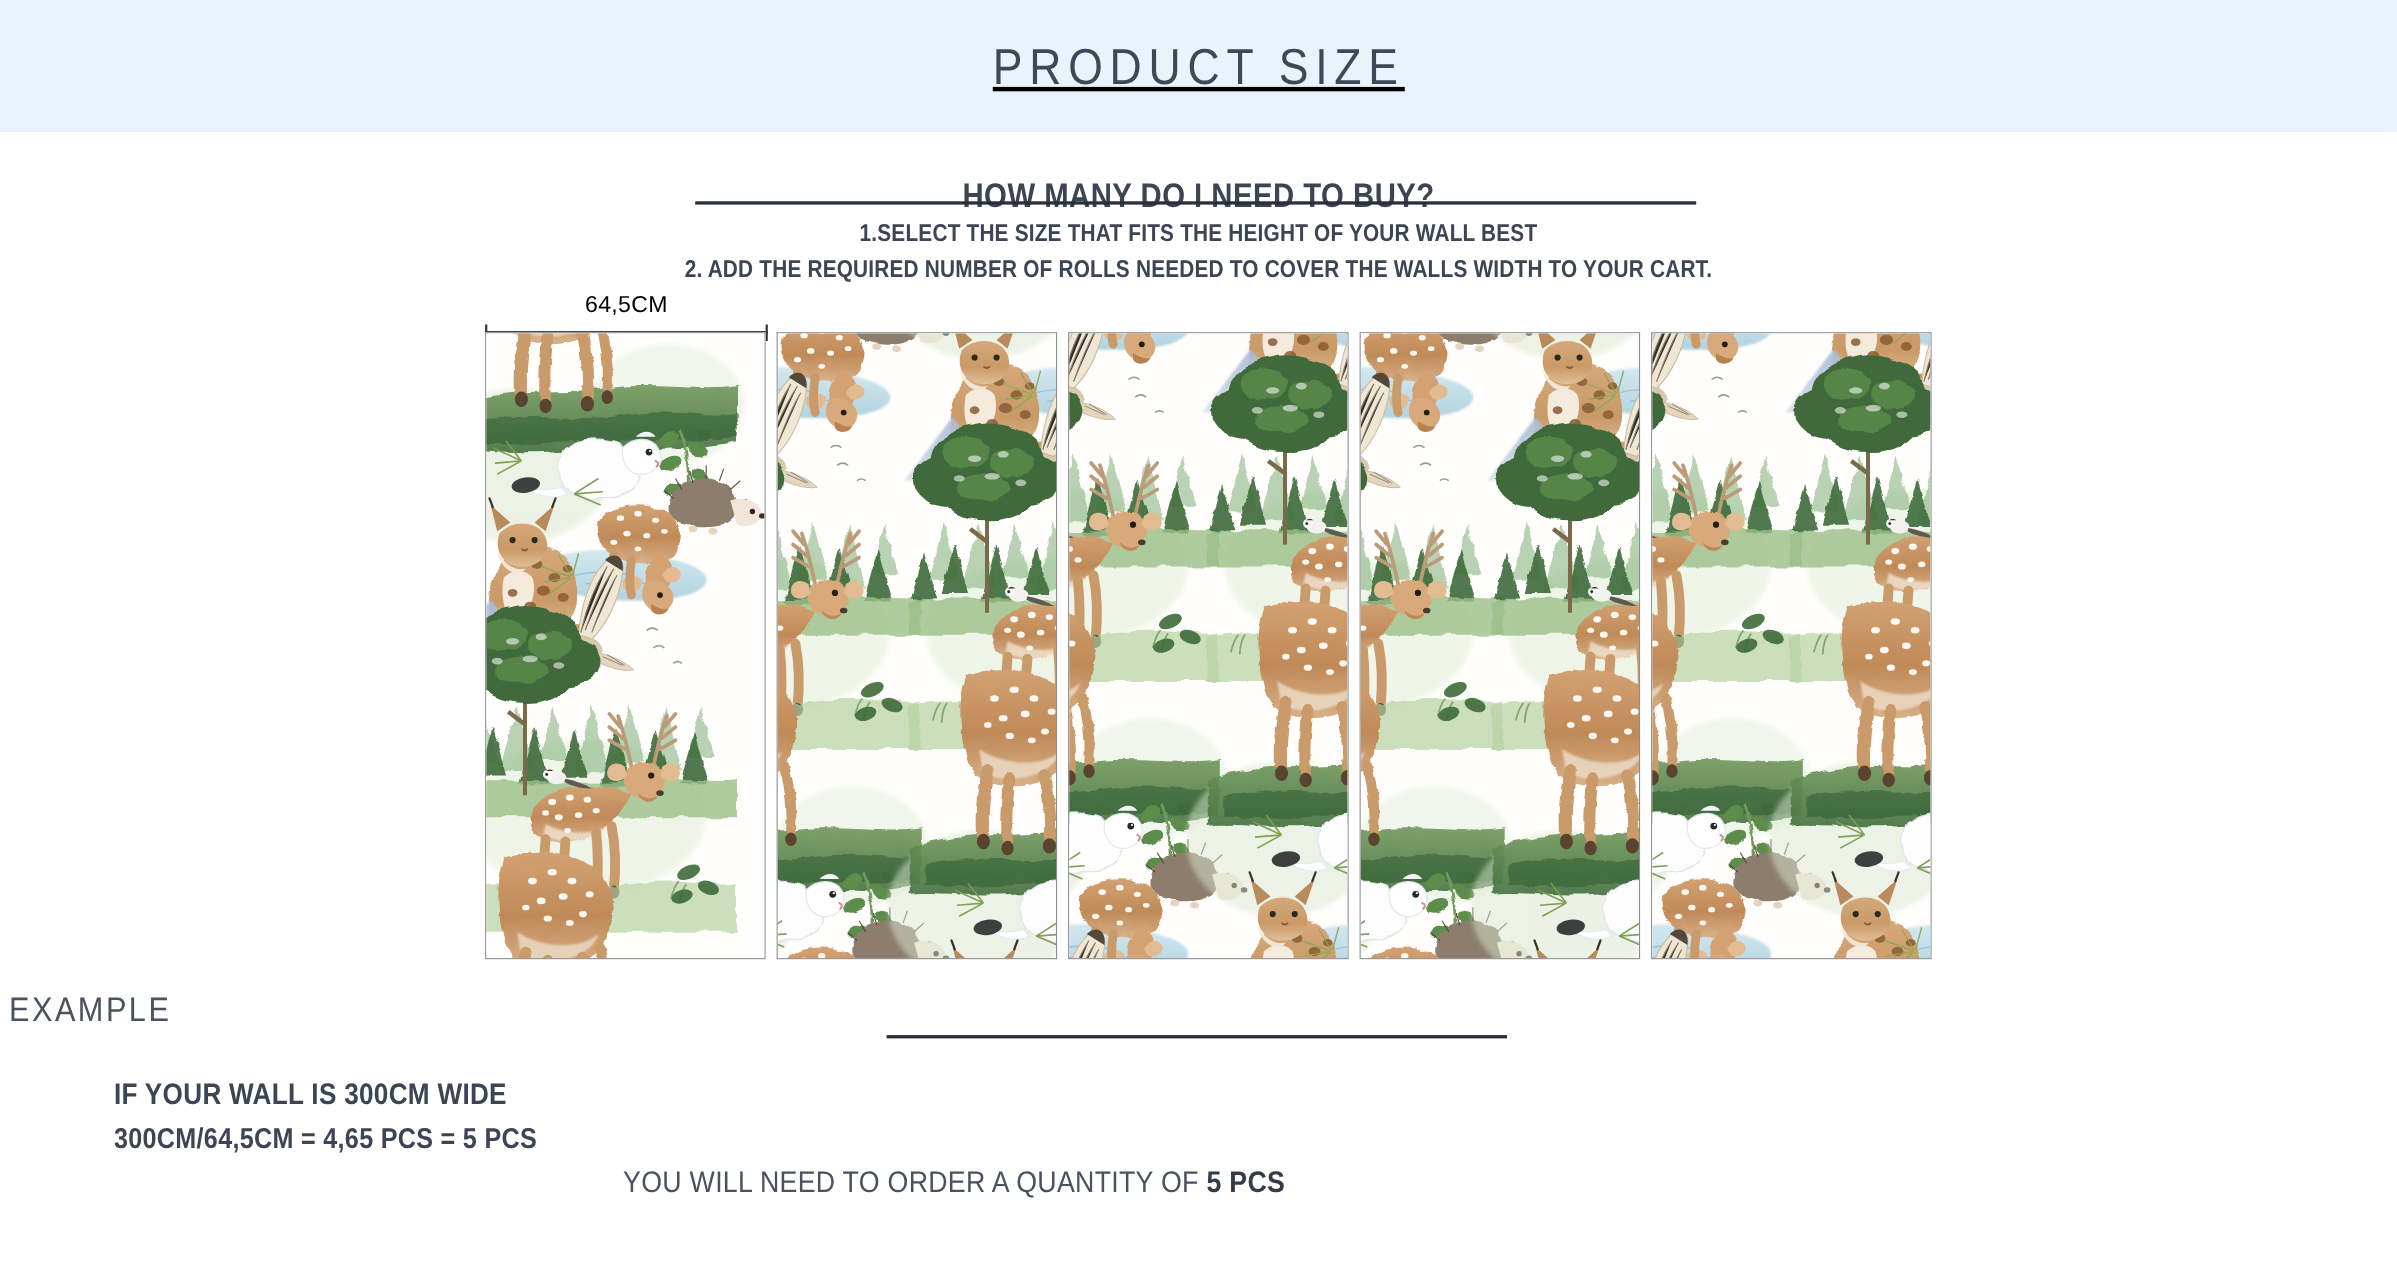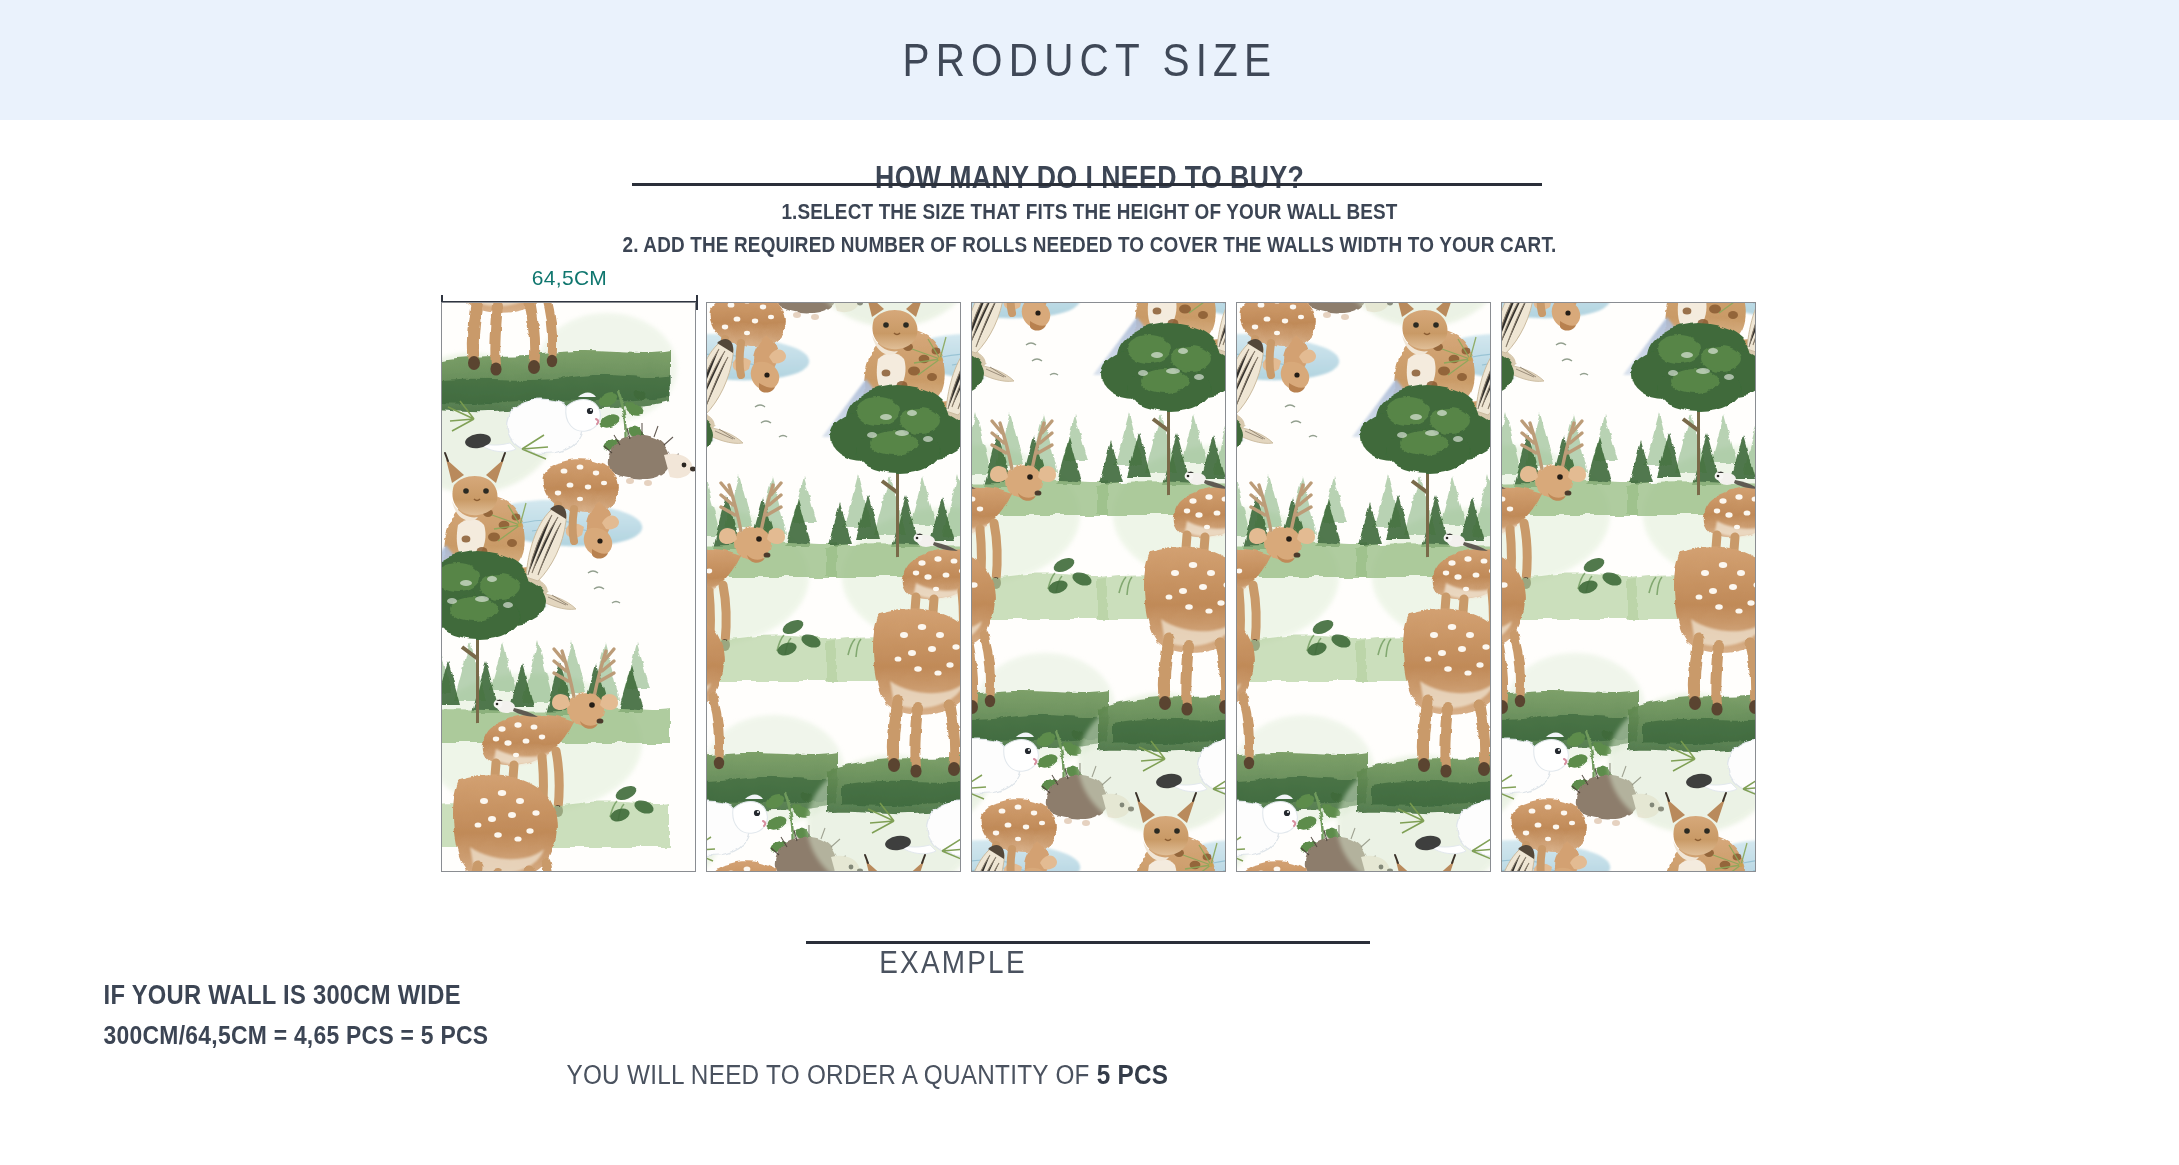--- a/index.html
+++ b/index.html
@@ -6,21 +6,21 @@
   body{
     width:2179px;height:1165px;
     background:#ffffff;
     font-family:"Liberation Sans", sans-serif;
     overflow:hidden;
     position:relative;
   }
   .header-band{
     position:absolute;left:0;top:0;width:2179px;height:120px;
     background:#eaf2fc;
-    display:flex;align-items:center;justify-content:center;
+    display:flex;align-items:center;justify-content:center;text-decoration:underline;
   }
   .header-title{
     font-size:46px;letter-spacing:7px;color:#3f4857;
     font-weight:300;transform:scaleX(.88);
     font-family:"Liberation Sans", sans-serif;
   }
   .subhead-wrap{
     position:absolute;left:0;top:128px;width:2179px;text-align:center;margin-top:32px;
   }
   .subhead{
@@ -41,31 +41,31 @@
   
   .dim{
     position:absolute;left:441px;top:295px;width:257px;height:14px;
   }
   .dim-line{position:absolute;left:0;top:6px;width:257px;height:2px;background:#2f3540;}
   .dim-tick{position:absolute;top:0;width:2px;height:15px;background:#2f3540;}
   .dim-tick.l{left:0;}
   .dim-tick.r{right:0;}
   .dim-label{
     position:absolute;left:441px;top:266px;width:257px;text-align:center;
-    font-size:21px;color:#0f766e;letter-spacing:.3px;
+    font-size:21px;color:#000000;letter-spacing:.3px;
   }
   
   .panels{position:absolute;left:441px;top:302px;height:570px;}
   .panel{
     position:absolute;top:0;width:253px;height:568px;
     border:1.6px solid #8a8d92;background:#ffffff;overflow:hidden;
   }
   .panel svg{display:block;width:253px;height:568px;}
   
-  .ex-title-wrap{position:absolute;left:0;top:945px;width:1906px;text-align:center;}
+  .ex-title-wrap{position:absolute;left:0;top:900px;width:1906px;}
   .ex-title{
     font-size:31px;font-weight:300;color:#4a525f;letter-spacing:2.5px;
     transform:scaleX(.9);display:inline-block;
   }
   .rule-ex{
     position:absolute;left:806px;top:941px;width:564px;height:2.6px;background:#2a2f39;
   }
   .ex-lines{position:absolute;left:0;top:975px;width:1727px;text-align:left;}
   .ex-l1{
     font-size:27px;font-weight:700;color:#3c4554;display:block;

